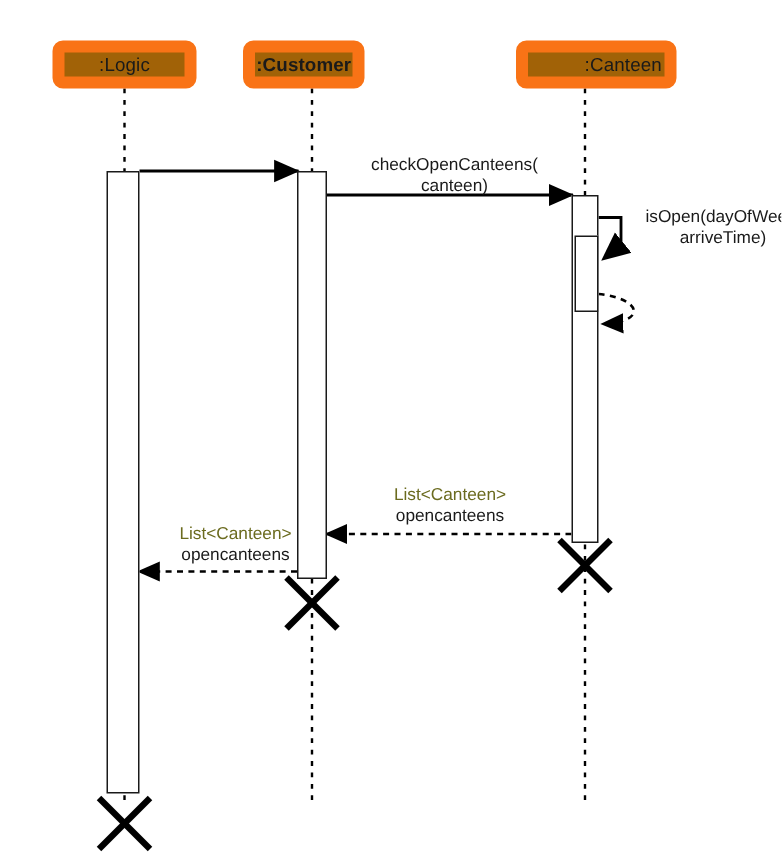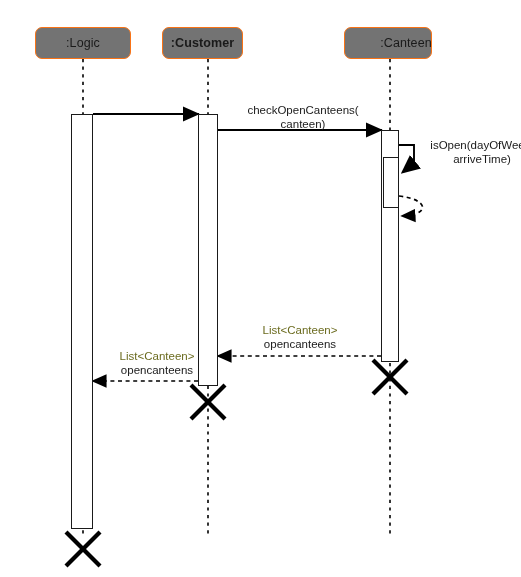--- a/index.html
+++ b/index.html
@@ -21,23 +21,23 @@
   #svg-layer {
     position: absolute;
     top: 0;
     left: 0;
     width: 521px;
     height: 577px;
   }
   .lifeline-box {
     position: absolute;
     box-sizing: border-box;
-    border: 1px solid #f97316;
+    border: 8px solid #f97316;
     border-radius: 7px;
-    background: #737373;
+    background: #a16207;
     display: flex;
     align-items: center;
     justify-content: center;
   }
   .lifeline-label {
     font-size: 12.5px;
     color: #1a1a1a;
     line-height: 1;
     white-space: nowrap;
     letter-spacing: 0.1px;
@@ -127,21 +127,21 @@
   </svg>
 
   <div class="lifeline-box" style="left:35px; top:27px; width:96px; height:32px;">
     <span class="lifeline-label">:Logic</span>
   </div>
 
   <div class="lifeline-box" style="left:162px; top:27px; width:81px; height:32px;font-weight:bold;">
     <span class="lifeline-label">:Customer</span>
   </div>
 
-  <div class="lifeline-box" style="left:344px; top:27px; width:88px; height:32px;padding-left:36px;">
+  <div class="lifeline-box" style="left:344px; top:27px; width:107px; height:32px;padding-left:36px;">
     <span class="lifeline-label">:Canteen</span>
   </div>
 
   <div class="activation" style="left:71px; top:114px; width:22px; height:415px;"></div>
   <div class="activation" style="left:198px; top:114px; width:20px; height:272px;"></div>
   <div class="activation" style="left:381px; top:130px; width:18px; height:232px;"></div>
   <div class="activation" style="left:383px; top:157px; width:16px; height:51px;"></div>
 
   <div class="msg-label" style="left:243px; top:104px; width:120px;">checkOpenCanteens(
 canteen)</div>

